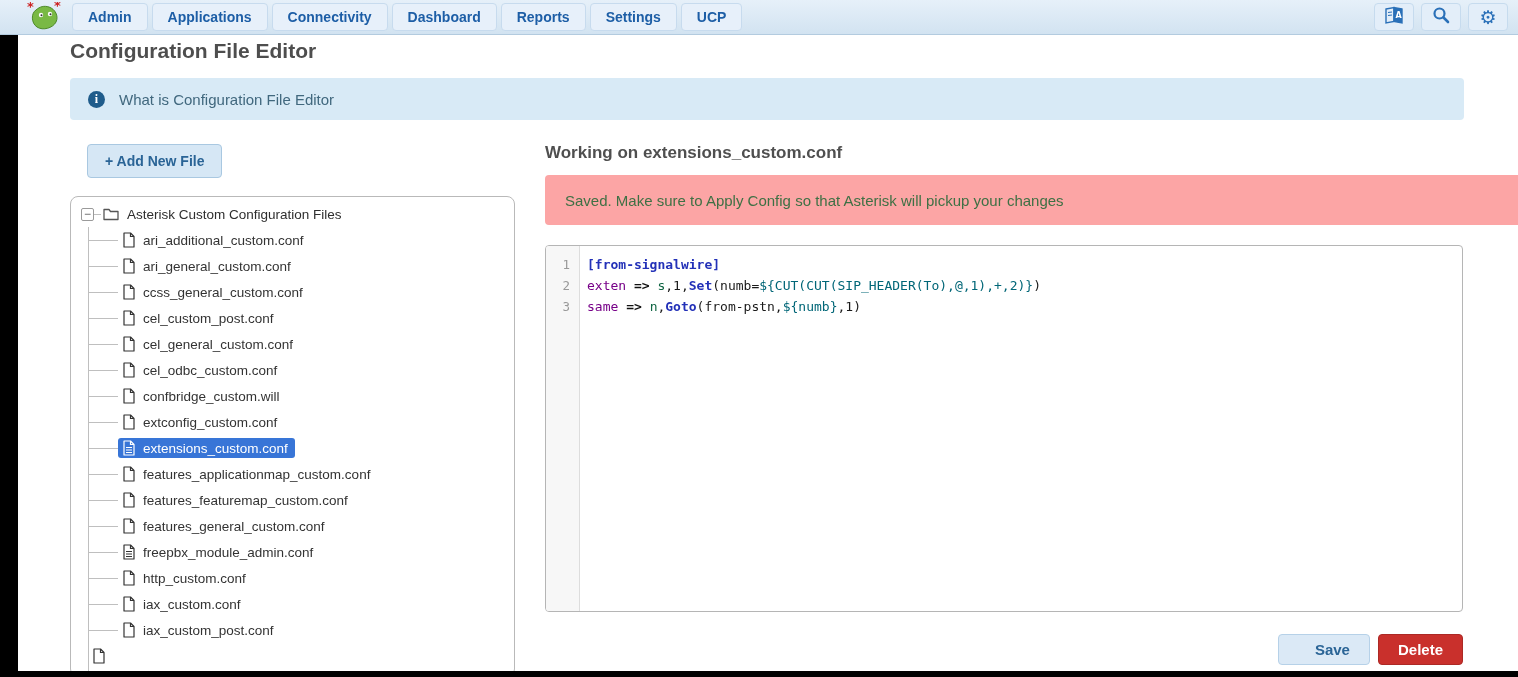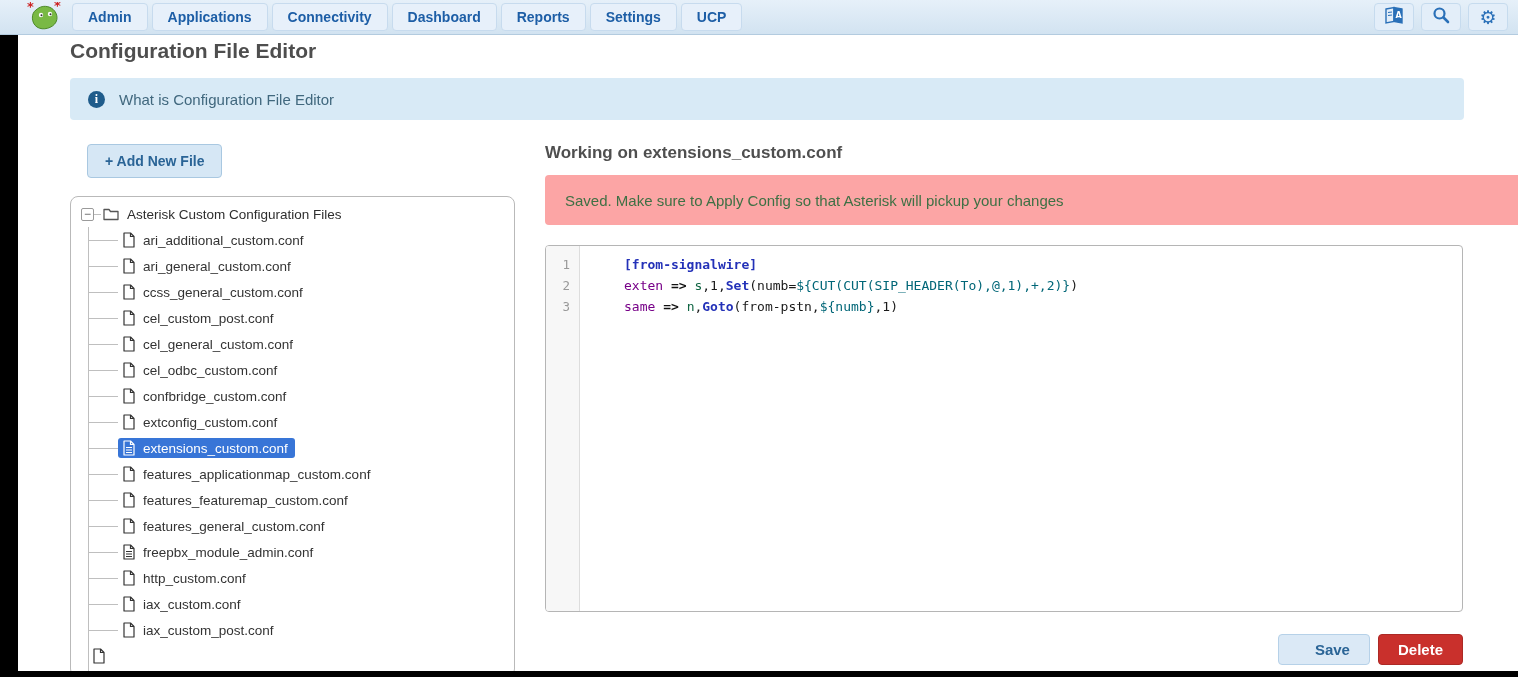--- a/index.html
+++ b/index.html
@@ -60,21 +60,21 @@
     background:#fca5a5; border-radius:4px; display:flex; align-items:center;
     padding:0 20px; font-size:15px; color:#3e7044; }
   .code-editor { position:absolute; left:545px; top:245px; width:918px; height:367px;
     background:#fff; border:1px solid #b5b5b5; border-radius:4px; overflow:hidden;
     display:flex; cursor:text; }
   .gutter { width:34px; background:#f7f7f7; border-right:1px solid #ddd; padding-top:8px;
     font-family:"DejaVu Sans Mono", monospace; font-size:12.5px; color:#999; text-align:right; }
   .gutter div { line-height:21px; padding-right:9px; }
   .code { flex:1; padding:8px 0 0 7px; font-family:"DejaVu Sans Mono", monospace;
     font-size:13px; color:#1a1a1a; }
-  .cline { line-height:21px; white-space:pre;margin-left:37px; }
+  .cline { line-height:21px; white-space:pre; }
   .tok-hd  { color:#2331b8; font-weight:bold; }
   .tok-kw  { color:#770088; }
   .tok-op  { font-weight:bold; color:#111; }
   .tok-atom{ color:#116644; }
   .tok-fn  { color:#2331b8; font-weight:bold; }
   .tok-var { color:#006677; }
 
   .btn-row { position:absolute; left:545px; top:634px; width:918px; display:flex;
     justify-content:flex-end; gap:8px; }
   .btn { font-family:"Liberation Sans", sans-serif; font-size:15px; font-weight:bold;
@@ -226,21 +226,21 @@
         </div>
         <div class="trow">
           <span class="tick"></span>
           <span class="rowinner">
             <span style="display: inline-flex; margin-right: 0px;">
               <svg width="13" height="16" viewBox="0 0 13 16">
                 <path d="M2 1 h6.5 L12 4.5 V15 H2 Z" fill="none" stroke="currentColor" stroke-width="1.2" stroke-linejoin="round"></path>
                 <path d="M8.5 1 V4.5 H12" fill="none" stroke="currentColor" stroke-width="1.2"></path>
               </svg>
             </span>
-            <span class="flabel">confbridge_custom.conf</span>
+            <span class="flabel">confbridge_custom.will</span>
           </span>
         </div>
         <div class="trow">
           <span class="tick"></span>
           <span class="rowinner">
             <span style="display: inline-flex; margin-right: 0px;">
               <svg width="13" height="16" viewBox="0 0 13 16">
                 <path d="M2 1 h6.5 L12 4.5 V15 H2 Z" fill="none" stroke="currentColor" stroke-width="1.2" stroke-linejoin="round"></path>
                 <path d="M8.5 1 V4.5 H12" fill="none" stroke="currentColor" stroke-width="1.2"></path>
               </svg>

